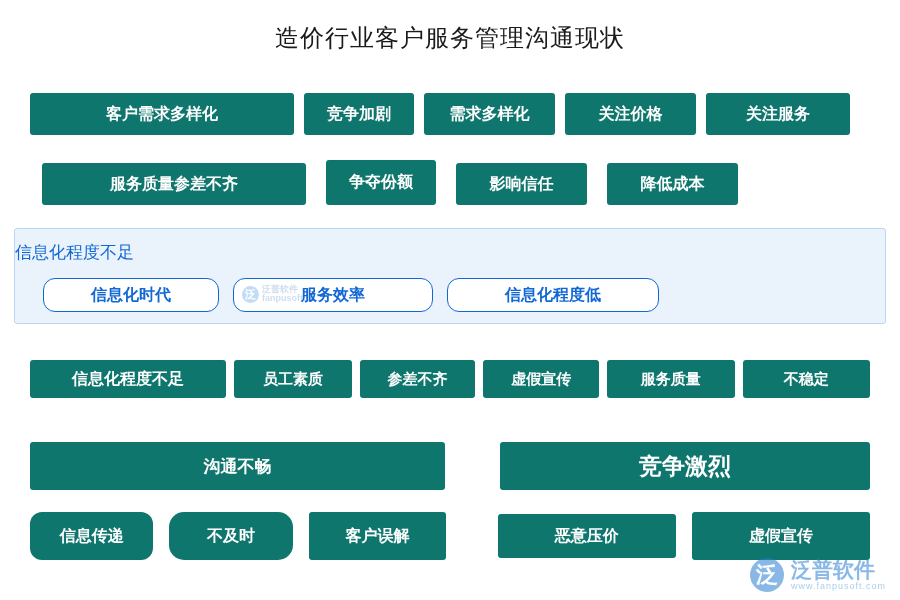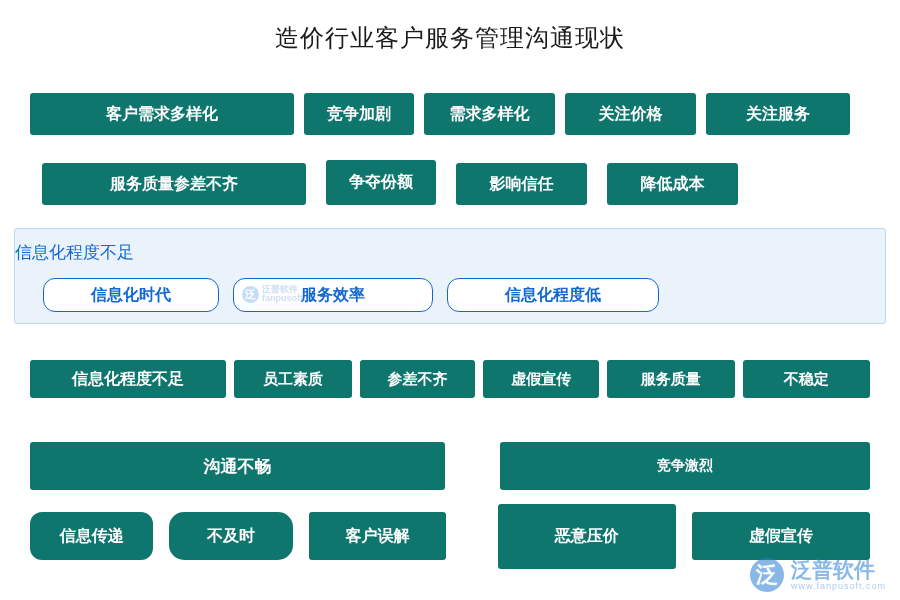--- a/index.html
+++ b/index.html
@@ -173,36 +173,36 @@
   
   .r4 {
     position: absolute;
     top: 436px;
     left: 30px;
     width: 840px;
     height: 60px;
     gap: 55px;
   }
   .r4 .c0 { width: 415px; height: 48px; font-size: 17px; }
-  .r4 .c1 { width: 370px; height: 48px; font-size: 14px; }
+  .r4 .c1 { width: 370px; height: 48px; font-size: 23px; }
 
   
   .r5 {
     position: absolute;
     top: 512px;
     left: 30px;
     width: 840px;
     height: 48px;
     gap: 16px;
   }
   .r5 .c0 { width: 128px; height: 48px; border-radius: 12px; }
   .r5 .c1 { width: 128px; height: 48px; border-radius: 15px; }
   .r5 .c2 { width: 143px; height: 48px; }
   .r5 .spacer { width: 20px; height: 48px; }
-  .r5 .c3 { width: 185px; height: 65px; }
+  .r5 .c3 { width: 185px; height: 44px; }
   .r5 .c4 { width: 185px; height: 48px; }
 
   
   .watermark {
     position: absolute;
     right: 14px;
     bottom: 8px;
     display: flex;
     align-items: center;
     gap: 7px;

